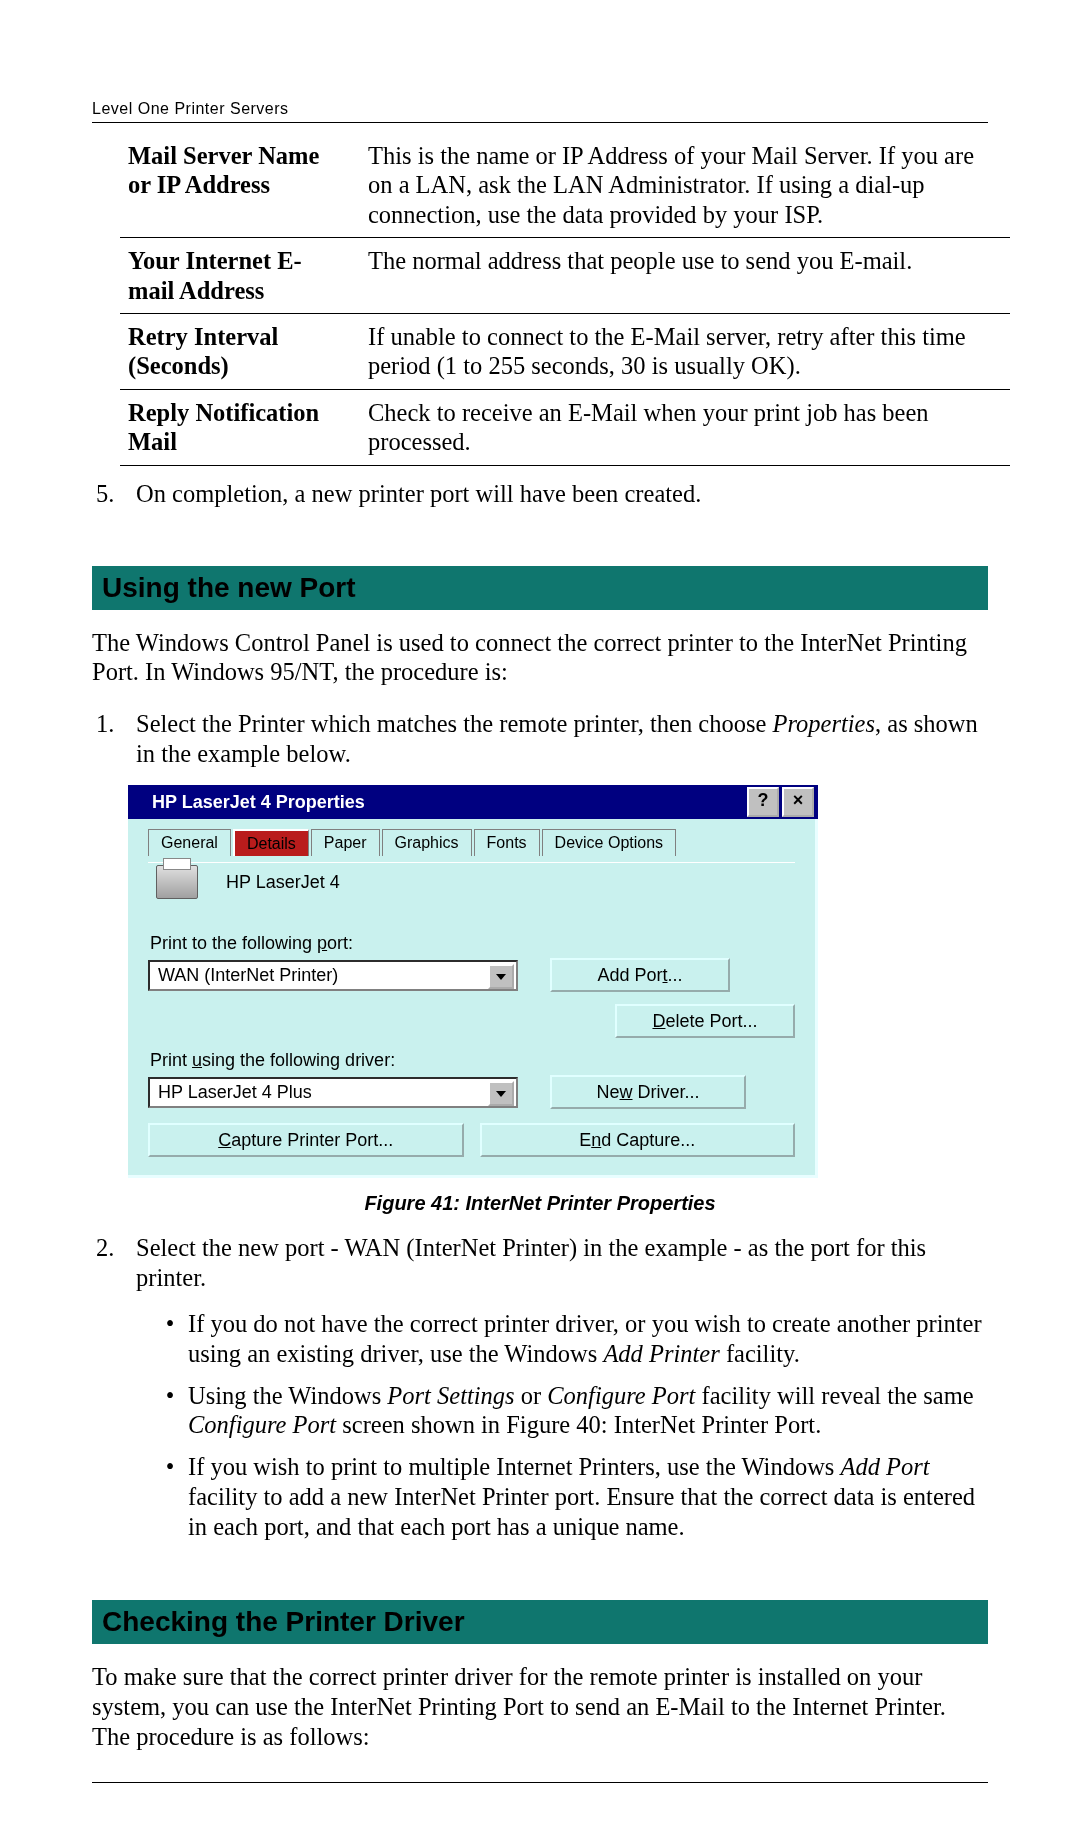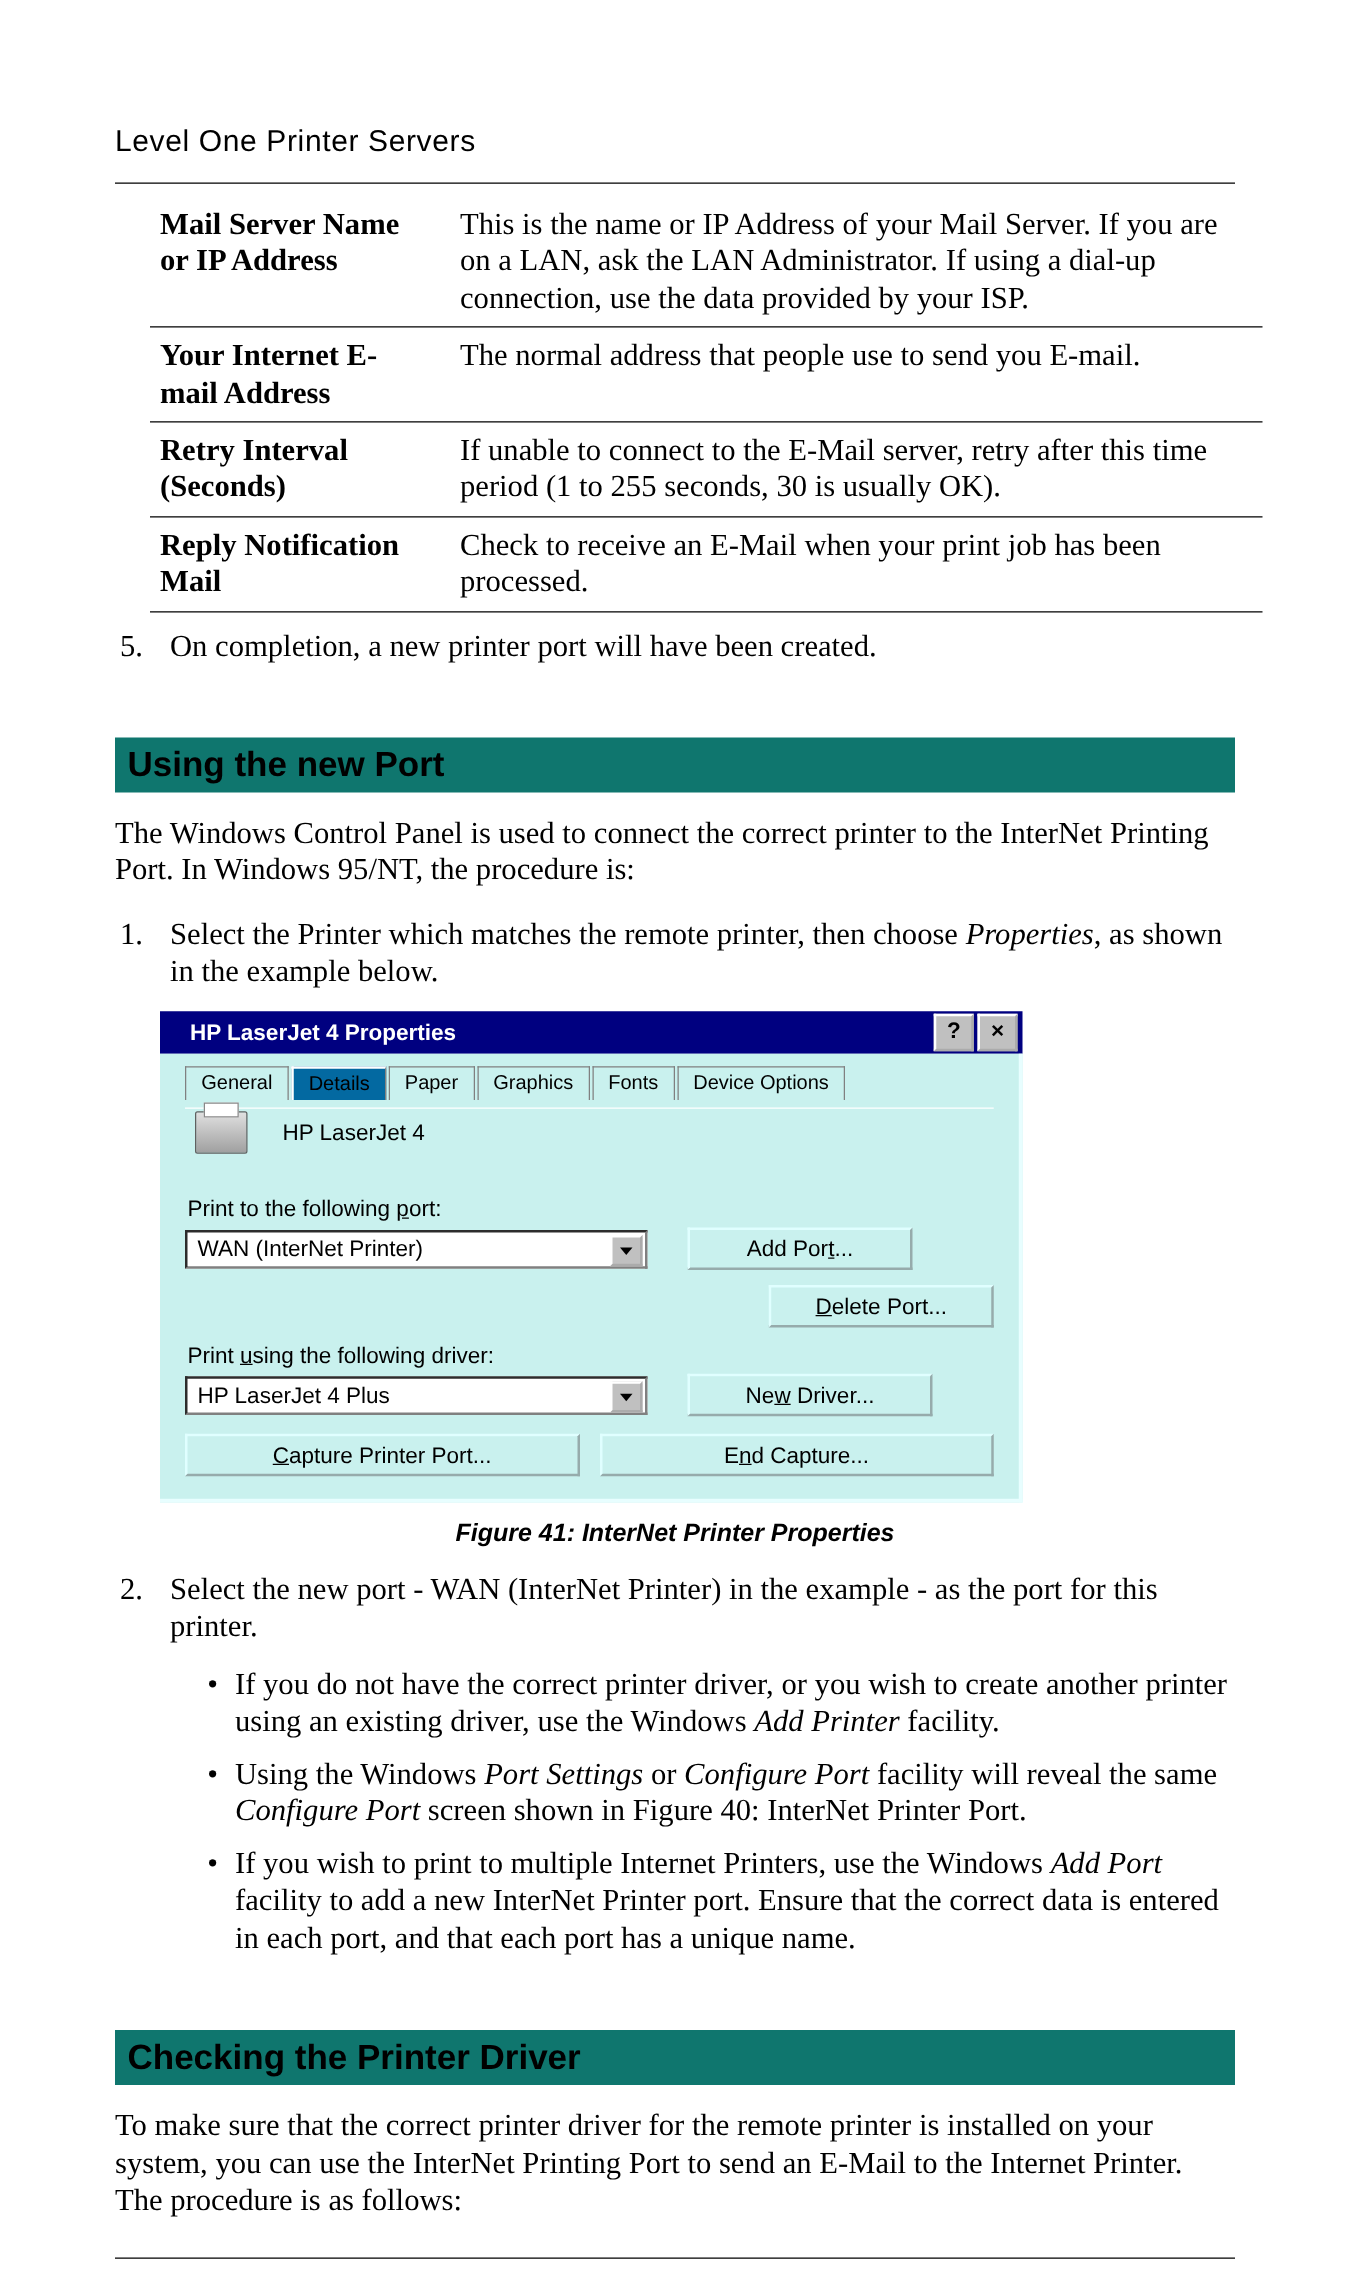--- a/index.html
+++ b/index.html
@@ -11,24 +11,24 @@
   .page {
     width: 1080px;
     height: 1822px;
     margin: 0 auto;
     padding: 100px 92px 50px 92px;
     box-sizing: border-box;
     position: relative;
   }
   .running-header {
     font-family: Arial, Helvetica, sans-serif;
-    font-size: 24px;
+    font-size: 16px;
     letter-spacing: 0.5px;
     border-bottom: 1.5px solid #000;
-    padding-bottom: 18px;
+    padding-bottom: 4px;
     margin-bottom: 10px;
   }
   table.defs {
     width: 890px;
     margin: 0 0 0 28px;
     border-collapse: collapse;
     font-size: 24.5px;
     line-height: 1.2;
   }
   table.defs td {
@@ -132,21 +132,21 @@
   .tab {
     border: 1px solid #808080;
     border-bottom: none;
     padding: 4px 12px 3px 12px;
     font-size: 16px;
     background: #c9f1ee;
   }
   .tab.active {
     border-top: 2px solid #fff;
     border-left: 2px solid #fff;
-    background: #0369a1;
+    background: #b91c1c;
   }
   .tab-panel {
     border-top: 1px solid #fff;
   }
   .printer-row {
     display: flex;
     align-items: center;
     gap: 28px;
     margin: 2px 0 34px 8px;
   }

